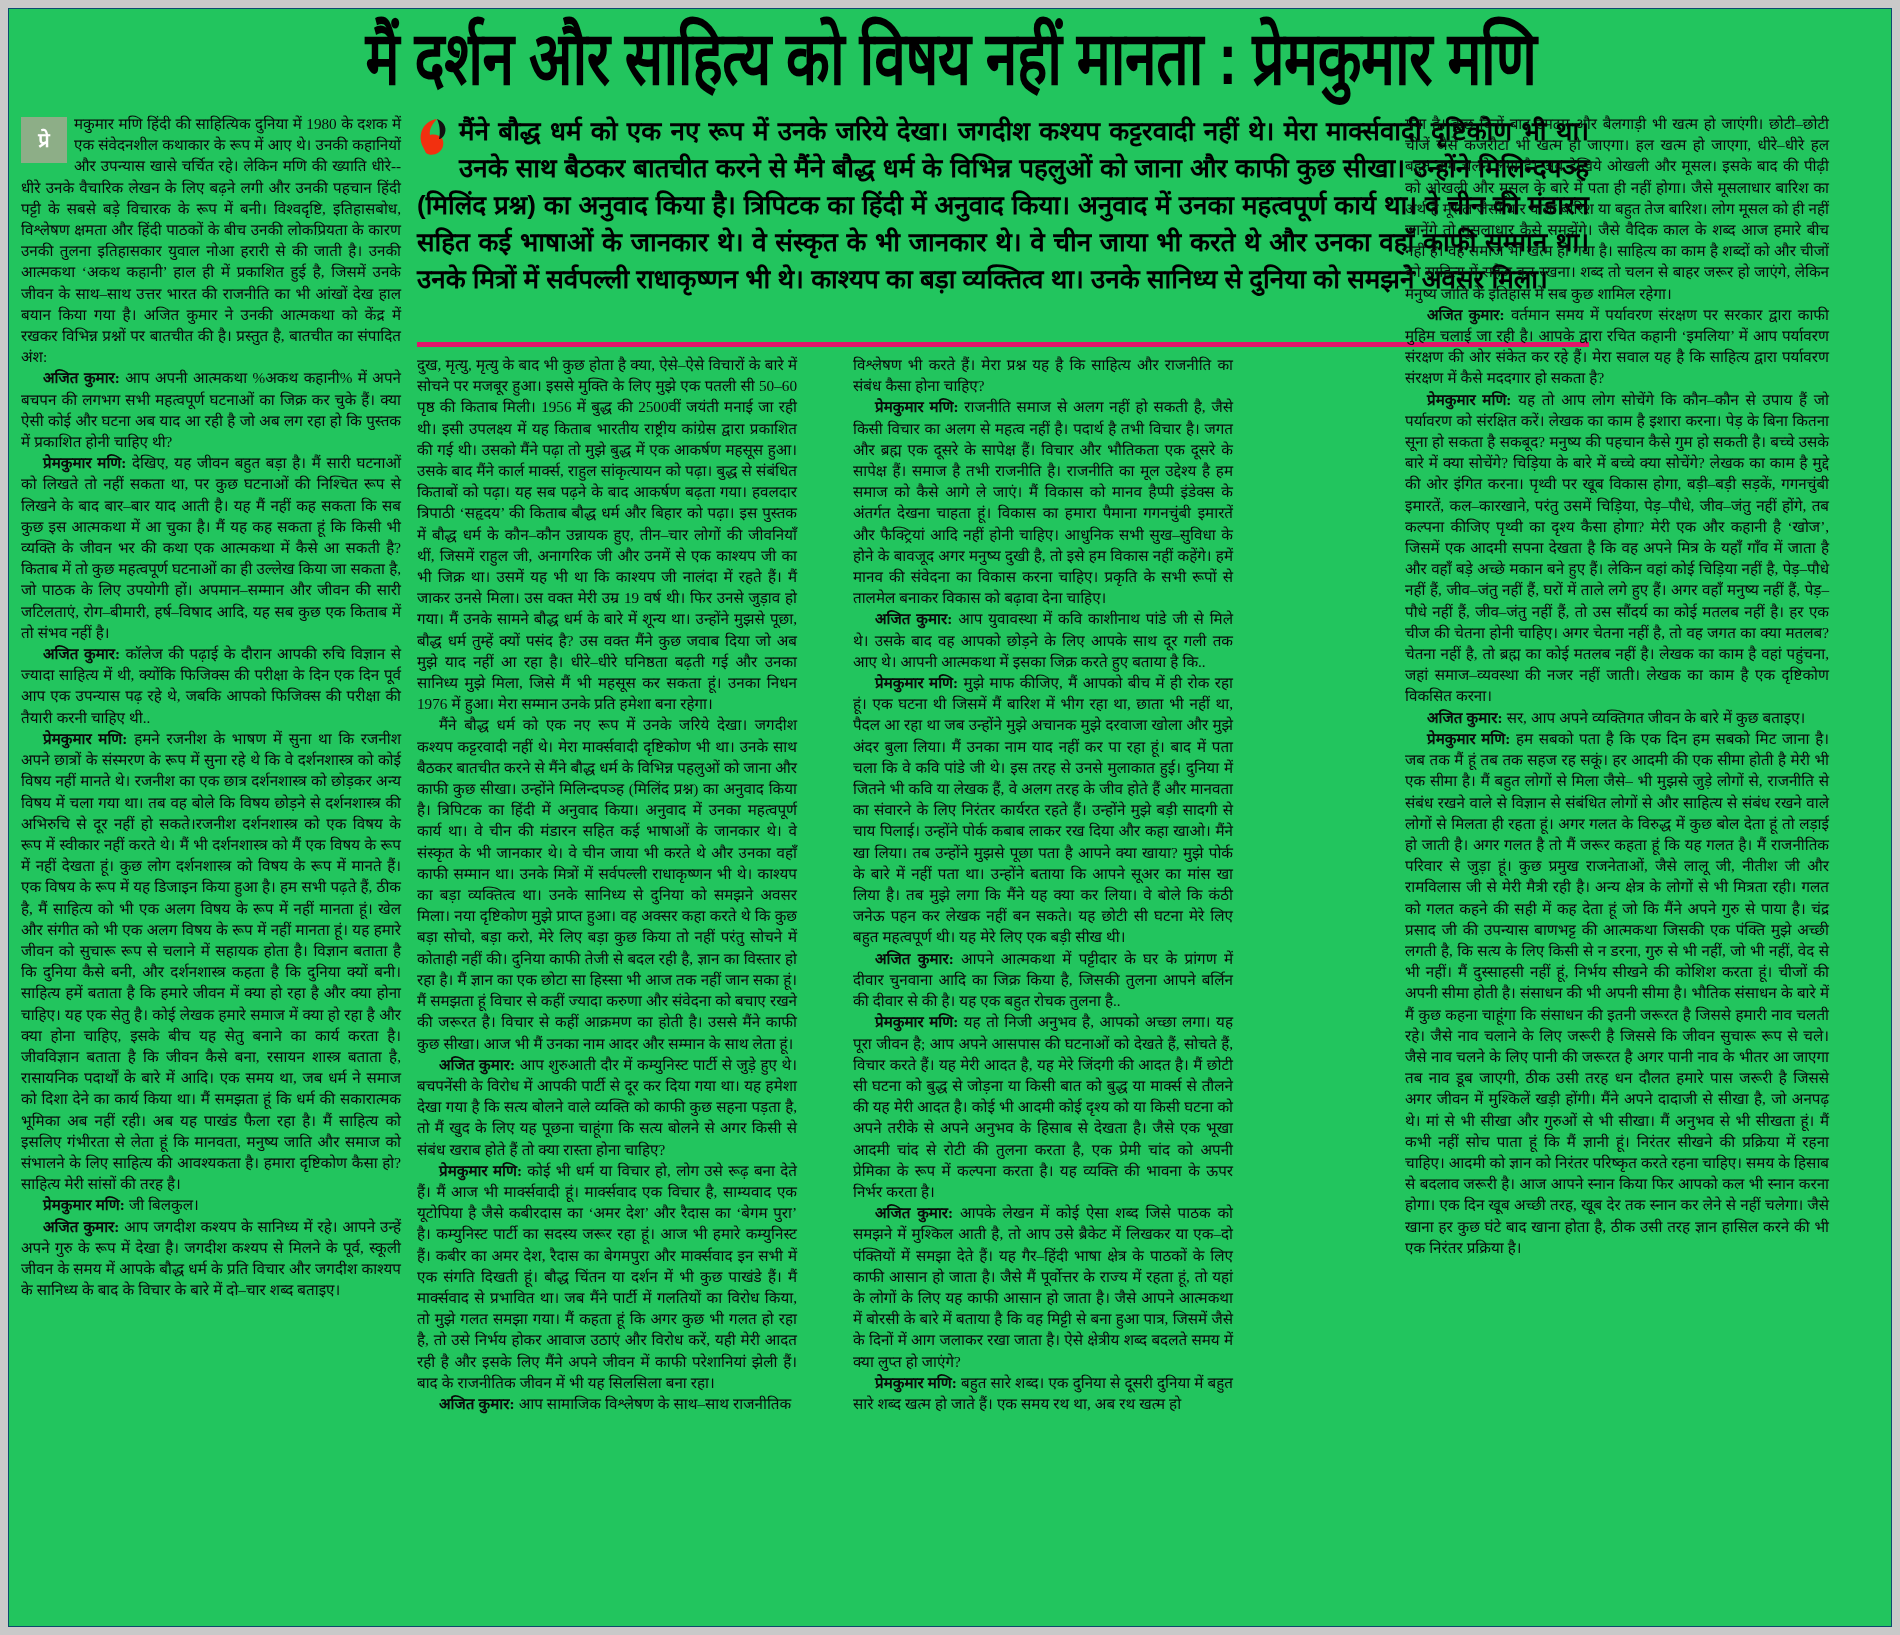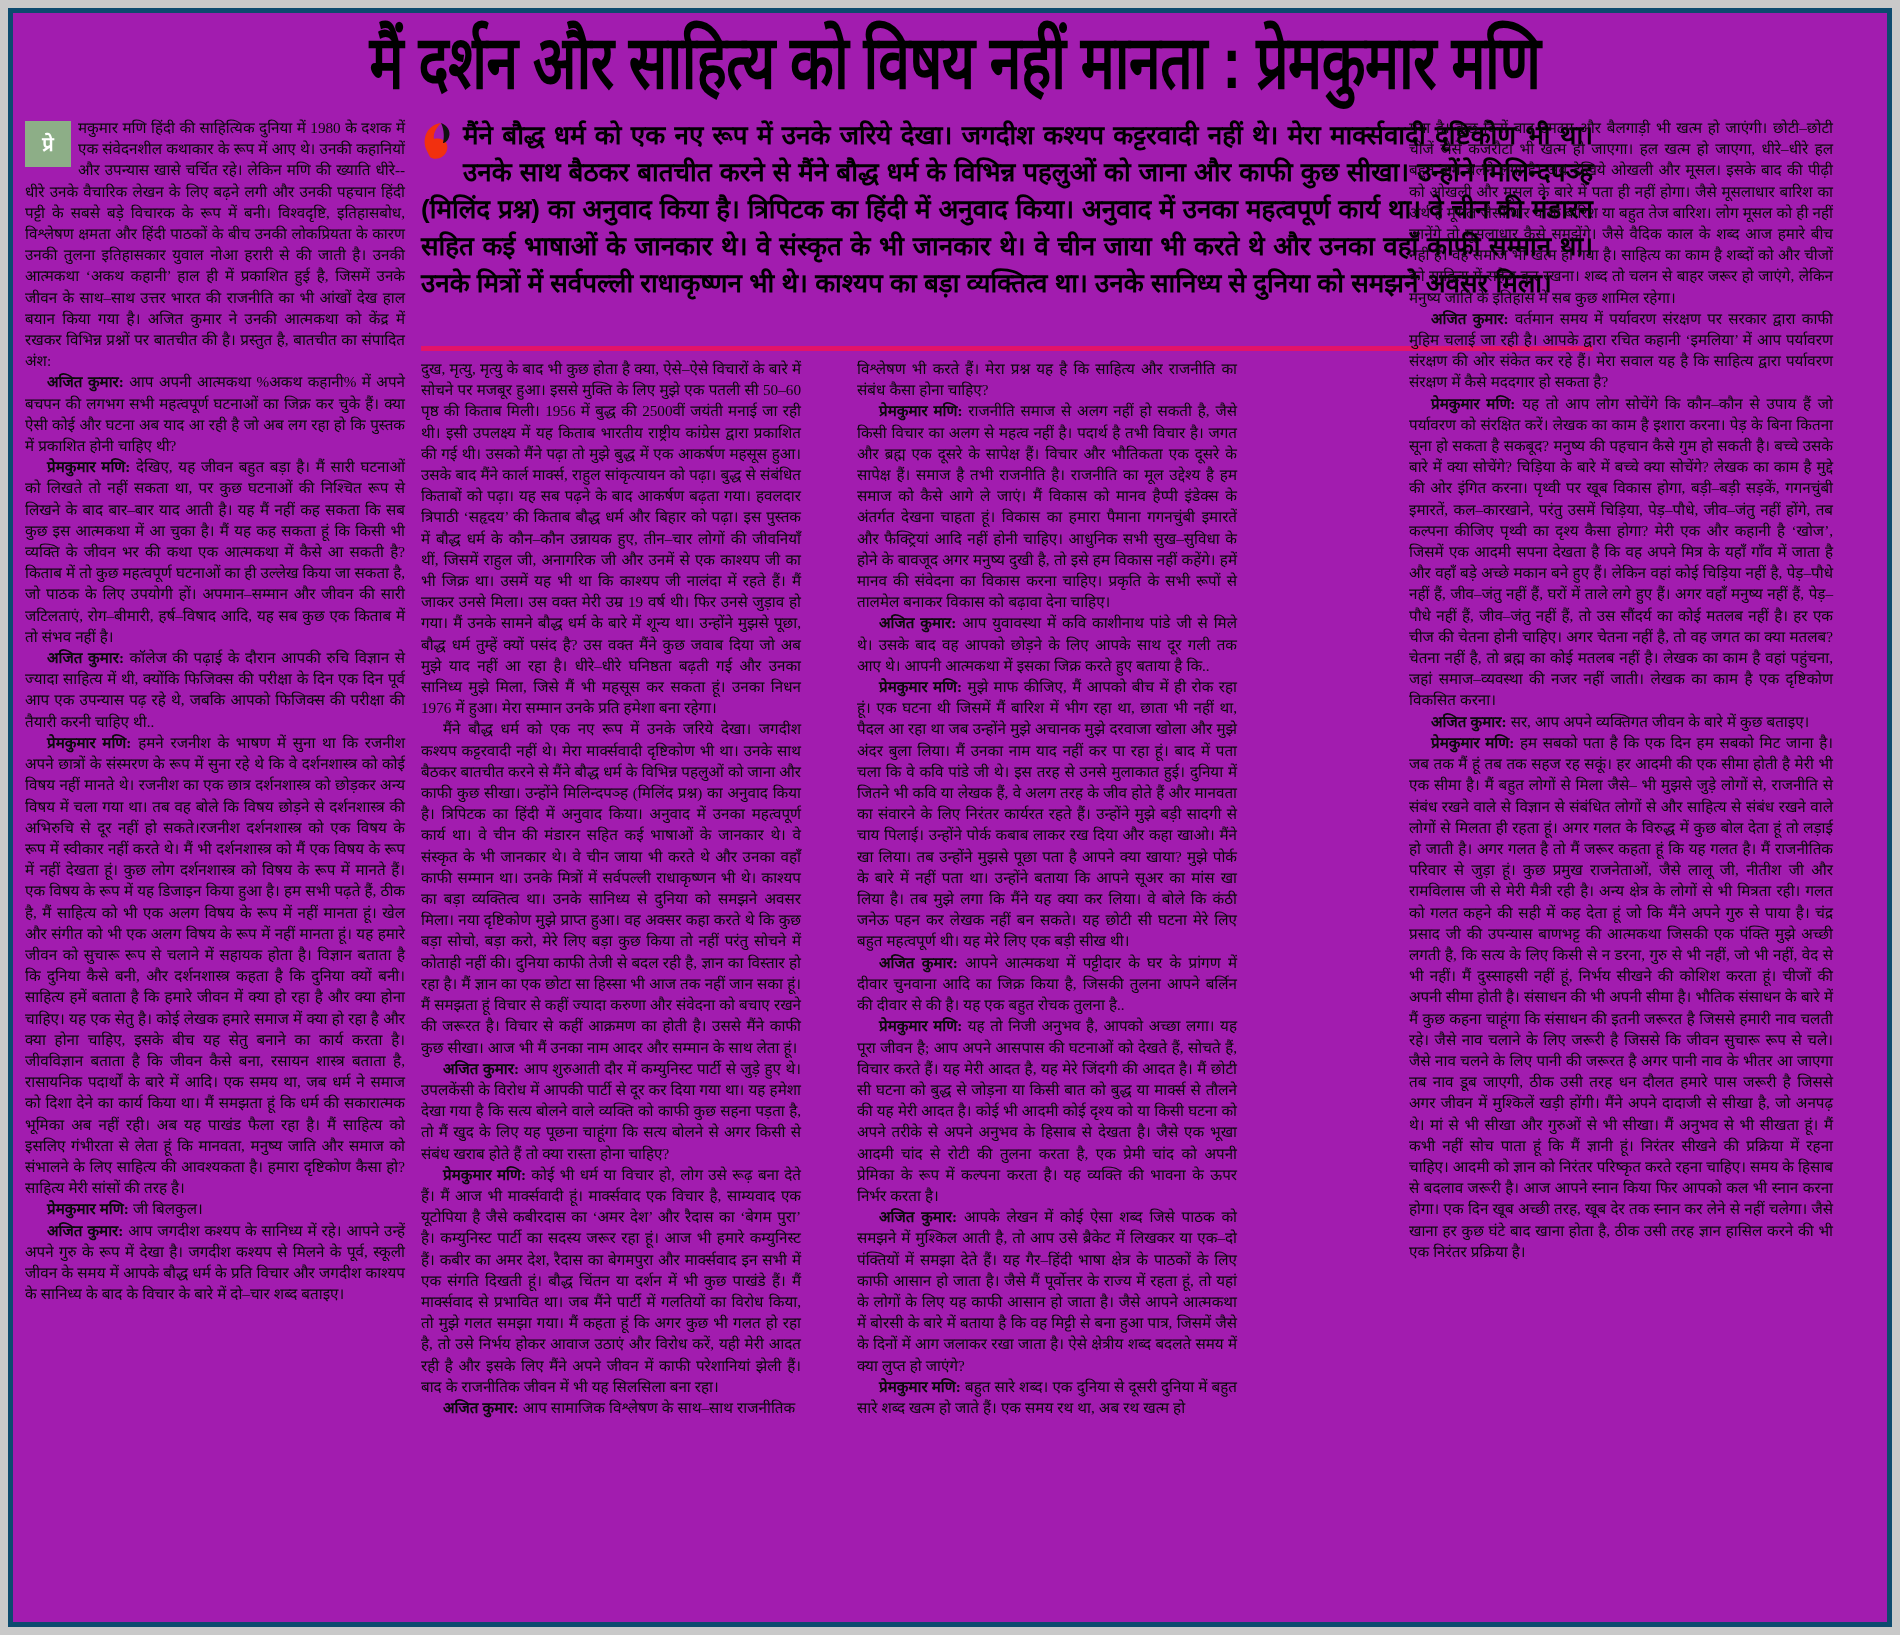--- a/index.html
+++ b/index.html
@@ -6,22 +6,22 @@
   html,body{margin:0;padding:0;}
   body{
     width:1900px;height:1635px;
     background:#c9c9c9;
     font-family:"Liberation Serif","DejaVu Serif",serif;
     overflow:hidden;
   }
   .page{
     position:absolute;left:8px;top:8px;
     width:1884px;height:1619px;
-    background:#a21caf;
-    border:5px solid #0c4a6e;
+    background:#22c55e;
+    border:1px solid #0c4a6e;
     box-sizing:border-box;
     overflow:hidden;
   }
   
   .headline-wrap{
     position:absolute;left:0;top:6px;width:1884px;height:86px;
     display:flex;align-items:center;justify-content:center;
   }
   .headline{
     font-family:"Liberation Sans","DejaVu Sans",sans-serif;
@@ -152,21 +152,21 @@
       <p class="bt"><span class="spk">प्रेमकुमार मणि:</span> <span>देखिए, यह जीवन बहुत बड़ा है। मैं सारी घटनाओं को लिखते तो नहीं सकता था, पर कुछ घटनाओं की निश्चित रूप से लिखने के बाद बार–बार याद आती है। यह मैं नहीं कह सकता कि सब कुछ इस आत्मकथा में आ चुका है। मैं यह कह सकता हूं कि किसी भी व्यक्ति के जीवन भर की कथा एक आत्मकथा में कैसे आ सकती है? किताब में तो कुछ महत्वपूर्ण घटनाओं का ही उल्लेख किया जा सकता है, जो पाठक के लिए उपयोगी हों। अपमान–सम्मान और जीवन की सारी जटिलताएं, रोग–बीमारी, हर्ष–विषाद आदि, यह सब कुछ एक किताब में तो संभव नहीं है।</span></p>
       <p class="bt"><span class="spk">अजित कुमार:</span> <span>कॉलेज की पढ़ाई के दौरान आपकी रुचि विज्ञान से ज्यादा साहित्य में थी, क्योंकि फिजिक्स की परीक्षा के दिन एक दिन पूर्व आप एक उपन्यास पढ़ रहे थे, जबकि आपको फिजिक्स की परीक्षा की तैयारी करनी चाहिए थी..</span></p>
       <p class="bt"><span class="spk">प्रेमकुमार मणि:</span> <span>हमने रजनीश के भाषण में सुना था कि रजनीश अपने छात्रों के संस्मरण के रूप में सुना रहे थे कि वे दर्शनशास्त्र को कोई विषय नहीं मानते थे। रजनीश का एक छात्र दर्शनशास्त्र को छोड़कर अन्य विषय में चला गया था। तब वह बोले कि विषय छोड़ने से दर्शनशास्त्र की अभिरुचि से दूर नहीं हो सकते।रजनीश दर्शनशास्त्र को एक विषय के रूप में स्वीकार नहीं करते थे। मैं भी दर्शनशास्त्र को मैं एक विषय के रूप में नहीं देखता हूं। कुछ लोग दर्शनशास्त्र को विषय के रूप में मानते हैं। एक विषय के रूप में यह डिजाइन किया हुआ है। हम सभी पढ़ते हैं, ठीक है, मैं साहित्य को भी एक अलग विषय के रूप में नहीं मानता हूं। खेल और संगीत को भी एक अलग विषय के रूप में नहीं मानता हूं। यह हमारे जीवन को सुचारू रूप से चलाने में सहायक होता है। विज्ञान बताता है कि दुनिया कैसे बनी, और दर्शनशास्त्र कहता है कि दुनिया क्यों बनी। साहित्य हमें बताता है कि हमारे जीवन में क्या हो रहा है और क्या होना चाहिए। यह एक सेतु है। कोई लेखक हमारे समाज में क्या हो रहा है और क्या होना चाहिए, इसके बीच यह सेतु बनाने का कार्य करता है। जीवविज्ञान बताता है कि जीवन कैसे बना, रसायन शास्त्र बताता है, रासायनिक पदार्थों के बारे में आदि। एक समय था, जब धर्म ने समाज को दिशा देने का कार्य किया था। मैं समझता हूं कि धर्म की सकारात्मक भूमिका अब नहीं रही। अब यह पाखंड फैला रहा है। मैं साहित्य को इसलिए गंभीरता से लेता हूं कि मानवता, मनुष्य जाति और समाज को संभालने के लिए साहित्य की आवश्यकता है। हमारा दृष्टिकोण कैसा हो? साहित्य मेरी सांसों की तरह है।</span></p>
       <p class="bt"><span class="spk">प्रेमकुमार मणि:</span> <span>जी बिलकुल।</span></p>
       <p class="bt"><span class="spk">अजित कुमार:</span> <span>आप जगदीश कश्यप के सानिध्य में रहे। आपने उन्हें अपने गुरु के रूप में देखा है। जगदीश कश्यप से मिलने के पूर्व, स्कूली जीवन के समय में आपके बौद्ध धर्म के प्रति विचार और जगदीश काश्यप के सानिध्य के बाद के विचार के बारे में दो–चार शब्द बताइए।</span></p>
     </div>
 
     <div class="col c2" style="top:241px;">
       <p class="bt ni">दुख, मृत्यु, मृत्यु के बाद भी कुछ होता है क्या, ऐसे–ऐसे विचारों के बारे में सोचने पर मजबूर हुआ। इससे मुक्ति के लिए मुझे एक पतली सी 50–60 पृष्ठ की किताब मिली। 1956 में बुद्ध की 2500वीं जयंती मनाई जा रही थी। इसी उपलक्ष्य में यह किताब भारतीय राष्ट्रीय कांग्रेस द्वारा प्रकाशित की गई थी। उसको मैंने पढ़ा तो मुझे बुद्ध में एक आकर्षण महसूस हुआ। उसके बाद मैंने कार्ल मार्क्स, राहुल सांकृत्यायन को पढ़ा। बुद्ध से संबंधित किताबों को पढ़ा। यह सब पढ़ने के बाद आकर्षण बढ़ता गया। हवलदार त्रिपाठी ‘सहृदय’ की किताब बौद्ध धर्म और बिहार को पढ़ा। इस पुस्तक में बौद्ध धर्म के कौन–कौन उन्नायक हुए, तीन–चार लोगों की जीवनियाँ थीं, जिसमें राहुल जी, अनागरिक जी और उनमें से एक काश्यप जी का भी जिक्र था। उसमें यह भी था कि काश्यप जी नालंदा में रहते हैं। मैं जाकर उनसे मिला। उस वक्त मेरी उम्र 19 वर्ष थी। फिर उनसे जुड़ाव हो गया। मैं उनके सामने बौद्ध धर्म के बारे में शून्य था। उन्होंने मुझसे पूछा, बौद्ध धर्म तुम्हें क्यों पसंद है? उस वक्त मैंने कुछ जवाब दिया जो अब मुझे याद नहीं आ रहा है। धीरे–धीरे घनिष्ठता बढ़ती गई और उनका सानिध्य मुझे मिला, जिसे मैं भी महसूस कर सकता हूं। उनका निधन 1976 में हुआ। मेरा सम्मान उनके प्रति हमेशा बना रहेगा।</p>
       <p class="bt">मैंने बौद्ध धर्म को एक नए रूप में उनके जरिये देखा। जगदीश कश्यप कट्टरवादी नहीं थे। मेरा मार्क्सवादी दृष्टिकोण भी था। उनके साथ बैठकर बातचीत करने से मैंने बौद्ध धर्म के विभिन्न पहलुओं को जाना और काफी कुछ सीखा। उन्होंने मिलिन्दपञ्ह (मिलिंद प्रश्न) का अनुवाद किया है। त्रिपिटक का हिंदी में अनुवाद किया। अनुवाद में उनका महत्वपूर्ण कार्य था। वे चीन की मंडारन सहित कई भाषाओं के जानकार थे। वे संस्कृत के भी जानकार थे। वे चीन जाया  भी करते थे और उनका वहाँ काफी सम्मान था। उनके मित्रों में सर्वपल्ली राधाकृष्णन भी थे। काश्यप का बड़ा व्यक्तित्व था। उनके सानिध्य से दुनिया को समझने अवसर मिला। नया दृष्टिकोण मुझे प्राप्त हुआ। वह अक्सर कहा करते थे कि कुछ बड़ा सोचो, बड़ा करो, मेरे लिए बड़ा कुछ किया तो नहीं परंतु सोचने में कोताही नहीं की। दुनिया काफी तेजी से बदल रही है, ज्ञान का विस्तार हो रहा है। मैं ज्ञान का एक छोटा सा हिस्सा भी आज तक नहीं जान सका हूं। मैं समझता हूं विचार से कहीं ज्यादा करुणा और संवेदना को बचाए रखने की जरूरत है। विचार से कहीं आक्रमण का होती है। उससे मैंने काफी कुछ सीखा। आज भी मैं उनका नाम आदर और सम्मान के साथ लेता हूं।</p>
-      <p class="bt"><span class="spk">अजित कुमार:</span> <span>आप शुरुआती दौर में कम्युनिस्ट पार्टी से जुड़े हुए थे। उपलकेंसी के विरोध में आपकी पार्टी से दूर कर दिया गया था। यह हमेशा देखा गया है कि सत्य बोलने वाले व्यक्ति को काफी कुछ सहना पड़ता है, तो मैं खुद के लिए यह पूछना चाहूंगा कि सत्य बोलने से अगर किसी से संबंध खराब होते हैं तो क्या रास्ता होना चाहिए?</span></p>
+      <p class="bt"><span class="spk">अजित कुमार:</span> <span>आप शुरुआती दौर में कम्युनिस्ट पार्टी से जुड़े हुए थे। बचपनेंसी के विरोध में आपकी पार्टी से दूर कर दिया गया था। यह हमेशा देखा गया है कि सत्य बोलने वाले व्यक्ति को काफी कुछ सहना पड़ता है, तो मैं खुद के लिए यह पूछना चाहूंगा कि सत्य बोलने से अगर किसी से संबंध खराब होते हैं तो क्या रास्ता होना चाहिए?</span></p>
       <p class="bt"><span class="spk">प्रेमकुमार मणि:</span> <span>कोई भी धर्म या विचार हो, लोग उसे रूढ़ बना देते हैं। मैं आज भी मार्क्सवादी हूं। मार्क्सवाद एक विचार है, साम्यवाद एक यूटोपिया है जैसे कबीरदास का ‘अमर देश’ और रैदास का ‘बेगम पुरा’ है। कम्युनिस्ट पार्टी का सदस्य जरूर रहा हूं। आज भी हमारे कम्युनिस्ट हैं। कबीर का अमर देश, रैदास का बेगमपुरा और मार्क्सवाद इन सभी में एक संगति दिखती हूं। बौद्ध चिंतन या दर्शन में भी कुछ पाखंडे हैं। मैं मार्क्सवाद से प्रभावित था। जब मैंने पार्टी में गलतियों का विरोध किया, तो मुझे गलत समझा गया। मैं कहता हूं कि अगर कुछ भी गलत हो रहा है, तो उसे निर्भय होकर आवाज उठाएं और विरोध करें, यही मेरी आदत रही है और इसके लिए मैंने अपने जीवन में काफी परेशानियां झेली हैं। बाद के राजनीतिक जीवन में भी यह सिलसिला बना रहा।</span></p>
       <p class="bt"><span class="spk">अजित कुमार:</span> <span>आप सामाजिक विश्लेषण के साथ–साथ राजनीतिक</span></p>
     </div>
 
     <div class="col c3" style="top:241px;">
       <p class="bt ni">विश्लेषण भी करते हैं। मेरा प्रश्न यह है कि साहित्य और राजनीति का संबंध कैसा होना चाहिए?</p>
       <p class="bt"><span class="spk">प्रेमकुमार मणि:</span> <span>राजनीति समाज से अलग नहीं हो सकती है, जैसे किसी विचार का अलग से महत्व नहीं है। पदार्थ है तभी विचार है। जगत और ब्रह्म एक दूसरे के सापेक्ष हैं। विचार और भौतिकता एक दूसरे के सापेक्ष हैं। समाज है तभी राजनीति है। राजनीति का मूल उद्देश्य है हम समाज को कैसे आगे ले जाएं। मैं विकास को मानव हैप्पी इंडेक्स के अंतर्गत देखना चाहता हूं। विकास का हमारा पैमाना गगनचुंबी इमारतें और फैक्ट्रियां आदि नहीं होनी चाहिए। आधुनिक सभी सुख–सुविधा के होने के बावजूद अगर मनुष्य दुखी है, तो इसे हम विकास नहीं कहेंगे। हमें मानव की संवेदना का विकास करना चाहिए। प्रकृति के सभी रूपों से तालमेल बनाकर विकास को बढ़ावा देना चाहिए।</span></p>
       <p class="bt"><span class="spk">अजित कुमार:</span> <span>आप युवावस्था में कवि काशीनाथ पांडे जी से मिले थे। उसके बाद वह आपको छोड़ने के लिए आपके साथ दूर गली तक आए थे। आपनी आत्मकथा में इसका जिक्र करते हुए बताया है कि..</span></p>
       <p class="bt"><span class="spk">प्रेमकुमार मणि:</span> <span>मुझे माफ कीजिए, मैं आपको बीच में ही रोक रहा हूं। एक घटना थी जिसमें मैं बारिश में भीग रहा था, छाता भी नहीं था, पैदल आ रहा था जब उन्होंने मुझे अचानक मुझे दरवाजा खोला और मुझे अंदर बुला लिया। मैं उनका नाम याद नहीं कर पा रहा हूं। बाद में पता चला कि वे कवि पांडे जी थे। इस तरह से उनसे मुलाकात हुई। दुनिया में जितने भी कवि या लेखक हैं, वे अलग तरह के जीव होते हैं और मानवता का संवारने के लिए निरंतर कार्यरत रहते हैं। उन्होंने मुझे बड़ी सादगी से चाय पिलाई। उन्होंने पोर्क कबाब लाकर रख दिया और कहा खाओ। मैंने खा लिया। तब उन्होंने मुझसे पूछा पता है आपने क्या खाया? मुझे पोर्क के बारे में नहीं पता था। उन्होंने बताया कि आपने सूअर का मांस खा लिया है। तब मुझे लगा कि मैंने यह क्या कर लिया। वे बोले कि कंठी जनेऊ पहन कर लेखक नहीं बन सकते। यह छोटी सी घटना मेरे लिए बहुत महत्वपूर्ण थी। यह मेरे लिए एक बड़ी सीख थी।</span></p>
       <p class="bt"><span class="spk">अजित कुमार:</span> <span>आपने आत्मकथा में  पट्टीदार के घर के प्रांगण में दीवार चुनवाना आदि का जिक्र किया है, जिसकी तुलना आपने बर्लिन की दीवार से की है। यह एक बहुत रोचक तुलना है..</span></p>

